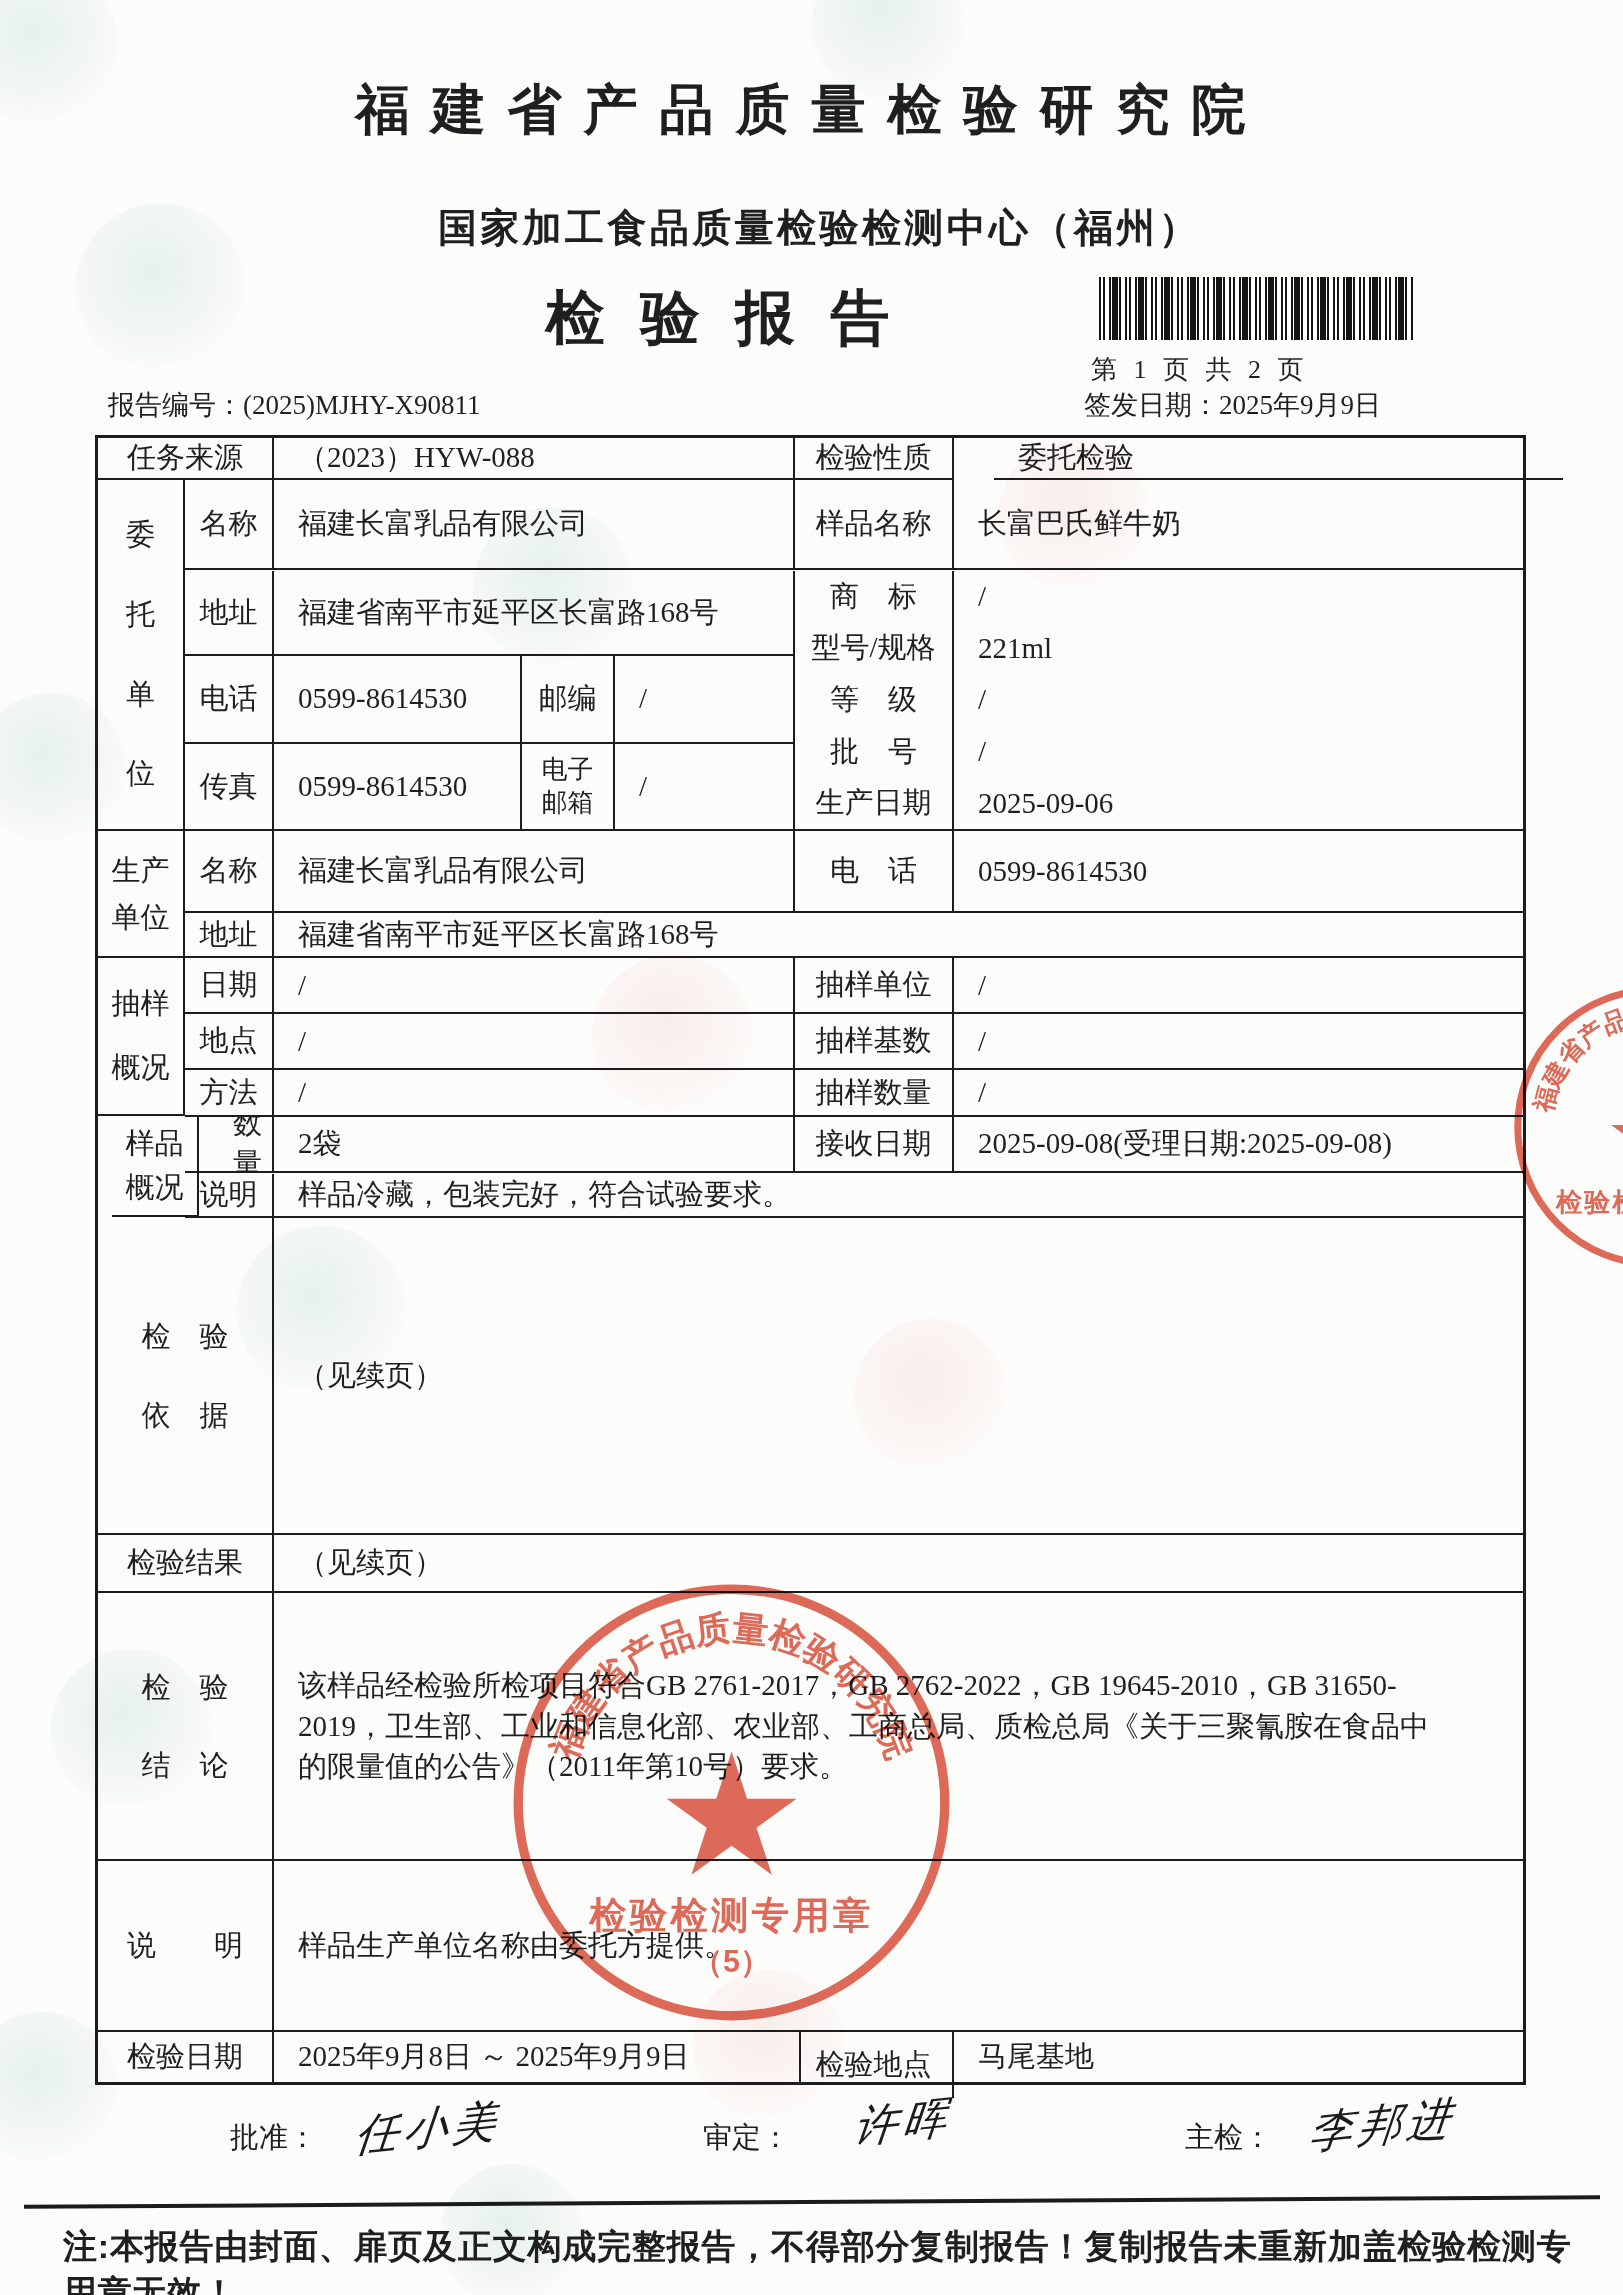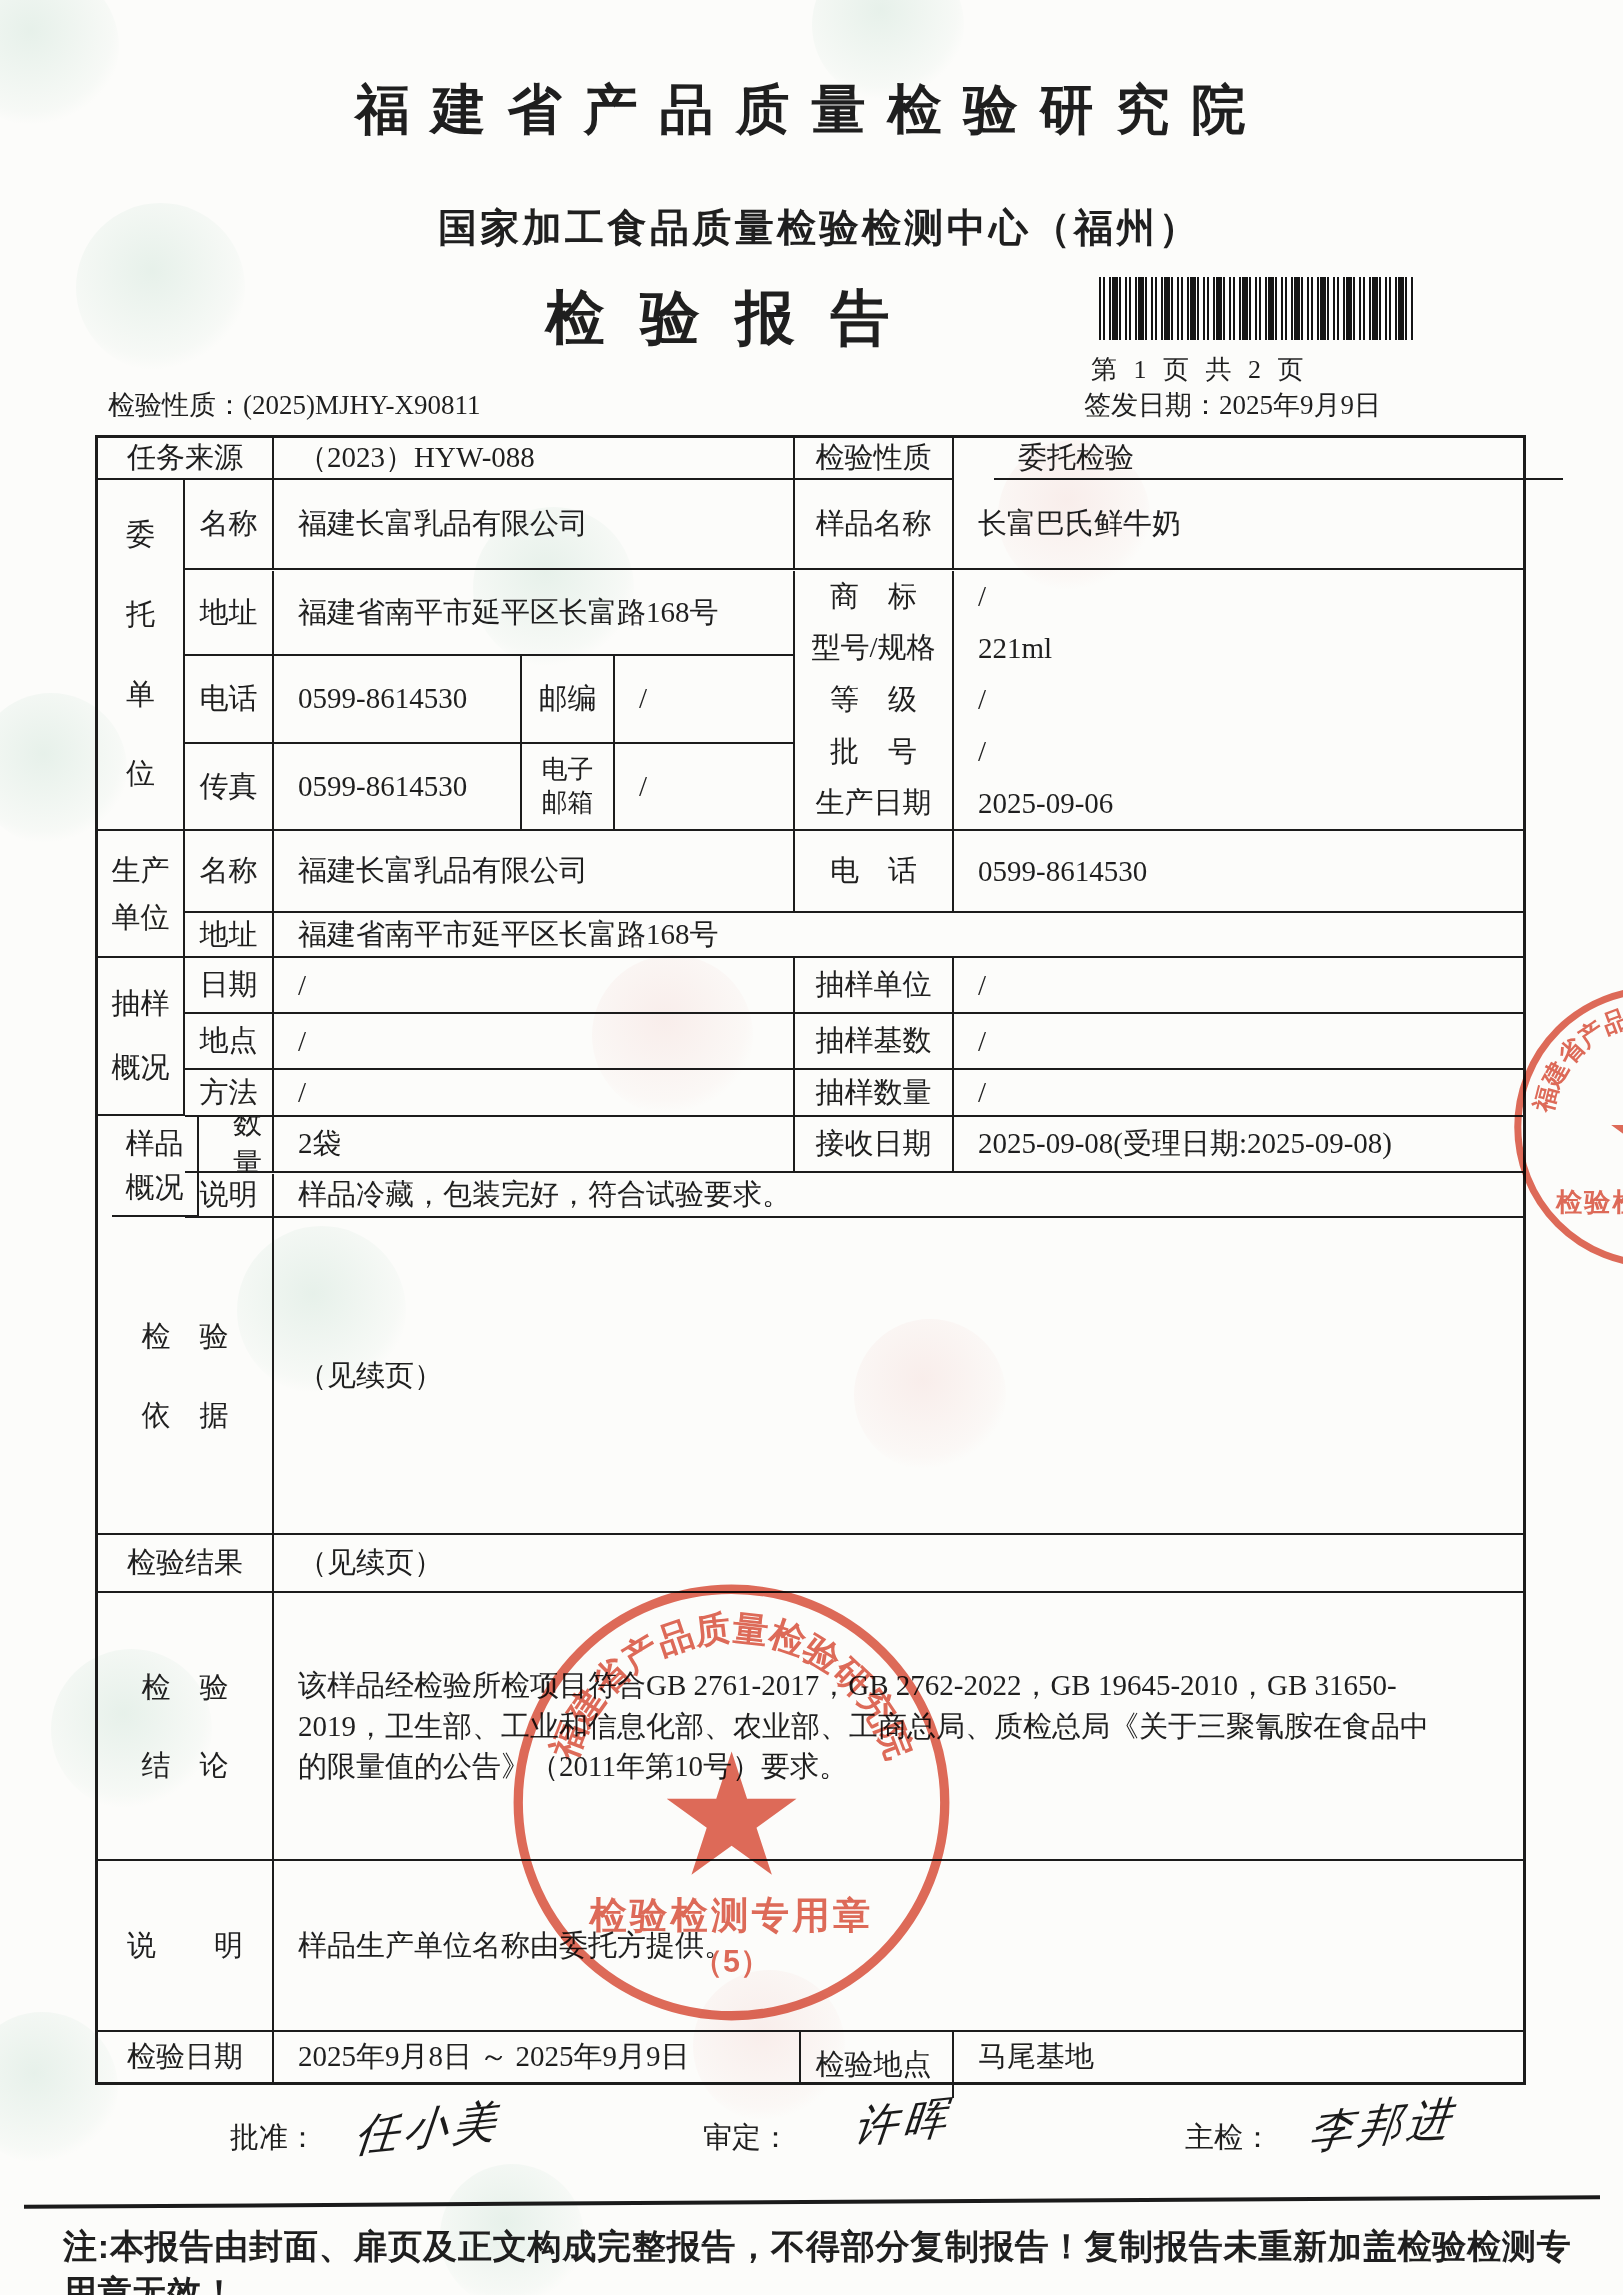--- a/index.html
+++ b/index.html
@@ -65,21 +65,21 @@
   <div class="wm g" style="left:51px;top:1649px;width:161px;height:161px;"></div>
   <div class="wm p" style="left:693px;top:1970px;width:152px;height:152px;"></div>
   <div class="wm g" style="left:-34px;top:2012px;width:152px;height:152px;"></div>
   <div class="wm g" style="left:440px;top:2164px;width:144px;height:144px;"></div>
 
   <div class="t1">福建省产品质量检验研究院</div>
   <div class="t2">国家加工食品质量检验检测中心（福州）</div>
   <div class="t3">检验报告</div>
   <div class="barcode"></div>
   <div class="pgind">第 1 页  共 2 页</div>
-  <div class="repno"><span>检验性质：</span><span>(2025)MJHY-X90811</span></div>
+  <div class="repno"><span>报告编号：</span><span>(2025)MJHY-X90811</span></div>
   <div class="issue"><span>签发日期：</span><span>2025年9月9日</span></div>
 
   <div class="tbl">
 
     <div class="c lab" style="left:0;top:0;width:176px;height:42px;">任务来源</div>
     <div class="c val" style="left:176px;top:0;width:521px;height:42px;">（2023）HYW-088</div>
     <div class="c lab" style="left:697px;top:0;width:159px;height:42px;">检验性质</div>
     <div class="c val nr" style="left:856px;top:0;width:569px;height:42px;margin-left:40px;">委托检验</div>
 
     <div class="c lab pre" style="left:0;top:42px;width:87px;height:351px;line-height:2.75;">委

